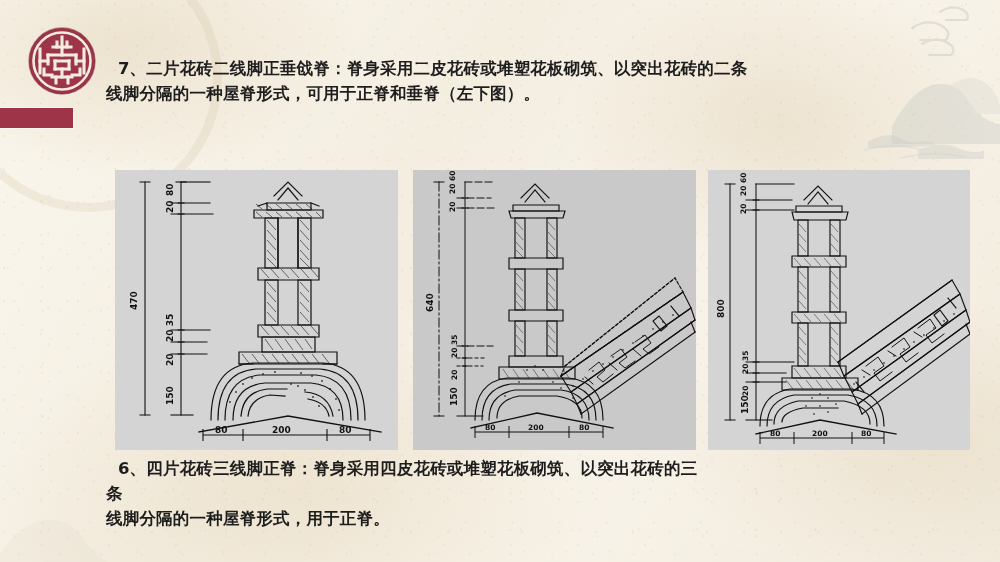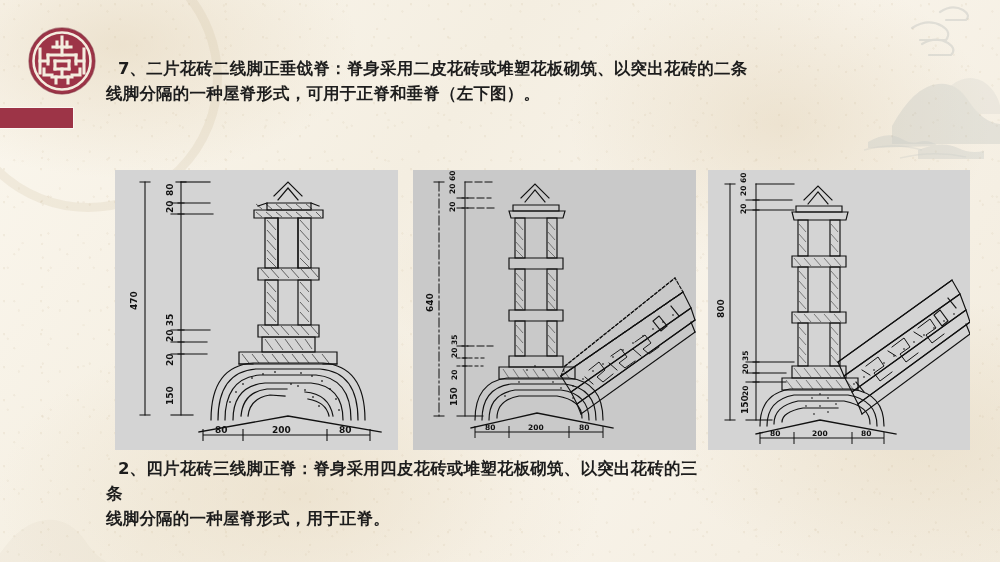--- a/index.html
+++ b/index.html
@@ -182,21 +182,21 @@
       <path d="M18 44 L18 50 L26 50"></path>
       <path d="M54 44 L54 50 L46 50"></path>
     </g>
     <circle cx="36" cy="36" r="33" fill="none" stroke="#7e2738" stroke-width="1.4" opacity=".55"></circle>
   </svg>
 
   <div id="accent-bar"></div>
 
   <div id="para-7" class="body-text">  7、二片花砖二线脚正垂戗脊：脊身采用二皮花砖或堆塑花板砌筑、以突出花砖的二条
 线脚分隔的一种屋脊形式，可用于正脊和垂脊（左下图）。</div>
-  <div id="para-9" class="body-text">  2、四片花砖三线脚正脊：脊身采用四皮花砖或堆塑花板砌筑、以突出花砖的三
+  <div id="para-9" class="body-text">  6、四片花砖三线脚正脊：脊身采用四皮花砖或堆塑花板砌筑、以突出花砖的三
 条
 线脚分隔的一种屋脊形式，用于正脊。</div>
 
   <div id="figures">
 
     <div class="figure-panel" id="panel-left">
       <svg viewBox="0 0 283 280">
         <g stroke="#111" fill="none" stroke-width="1.1" stroke-linecap="square">
 
           <path d="M30 12 L30 245"></path>

